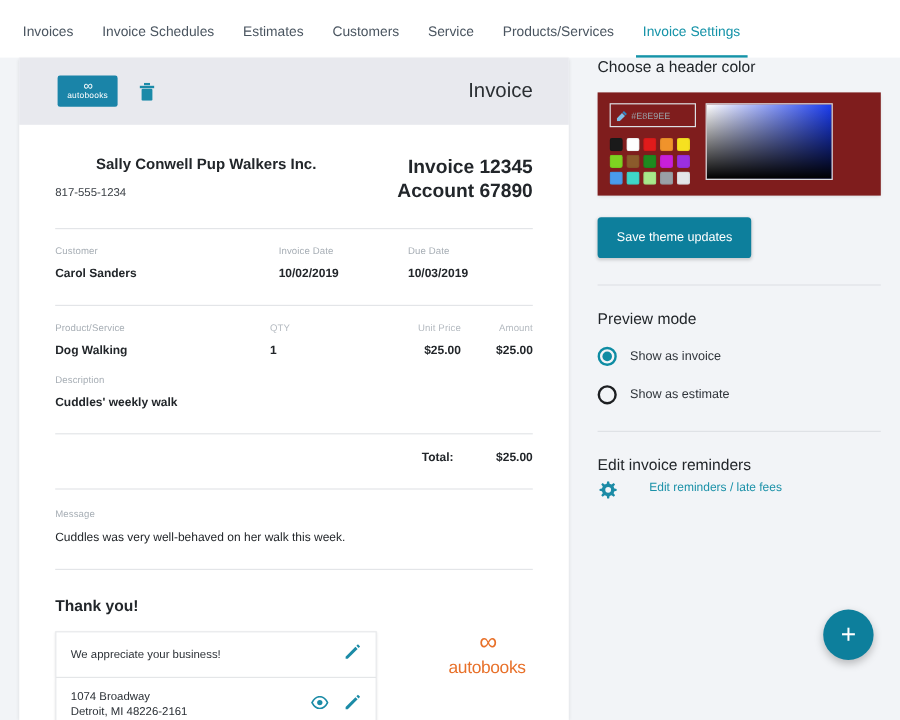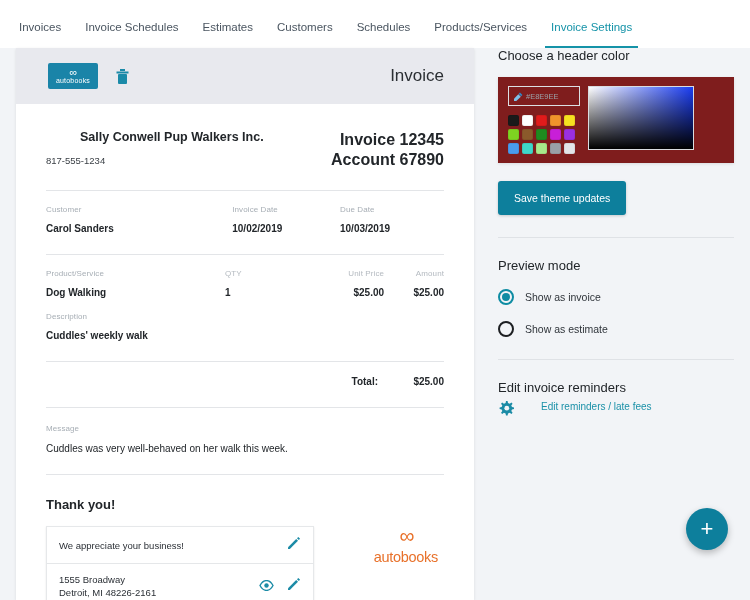--- a/index.html
+++ b/index.html
@@ -205,21 +205,21 @@
   }
 </style>
 </head>
 <body>
 
 <div class="tabbar">
   <div class="tab">Invoices</div>
   <div class="tab">Invoice Schedules</div>
   <div class="tab">Estimates</div>
   <div class="tab">Customers</div>
-  <div class="tab">Schedules</div>
+  <div class="tab">Service</div>
   <div class="tab">Products/Services</div>
   <div class="tab active">Invoice Settings</div>
 </div>
 
 <div class="page">
 
   <div class="invoice-card">
 
     <div class="inv-head">
       <div class="logo-box">
@@ -322,21 +322,21 @@
                 <svg width="14" height="14" viewBox="0 0 14 14">
                   <path d="M1 11.2 L9.2 3 L11 4.8 L2.8 13 L1 13 Z" fill="#1b8ba6"></path>
                   <path d="M10 2.2 L11.3 0.9 L13.1 2.7 L11.8 4 Z" fill="#1b8ba6"></path>
                 </svg>
               </span>
             </div>
           </div>
 
           <div class="ecard">
             <div class="txt">
-              <div>1555 Broadway</div>
+              <div>1074 Broadway</div>
               <div>Detroit, MI 48226-2161</div>
             </div>
             <div class="acts">
               <span>
                 <svg width="15" height="11" viewBox="0 0 15 11">
                   <path d="M7.5 0.6 C3.6 0.6 1 5.5 1 5.5 C1 5.5 3.6 10.4 7.5 10.4 C11.4 10.4 14 5.5 14 5.5 C14 5.5 11.4 0.6 7.5 0.6 Z" fill="none" stroke="#1b8ba6" stroke-width="1.4"></path>
                   <circle cx="7.5" cy="5.5" r="2.2" fill="#1b8ba6"></circle>
                 </svg>
               </span>
               <span>

